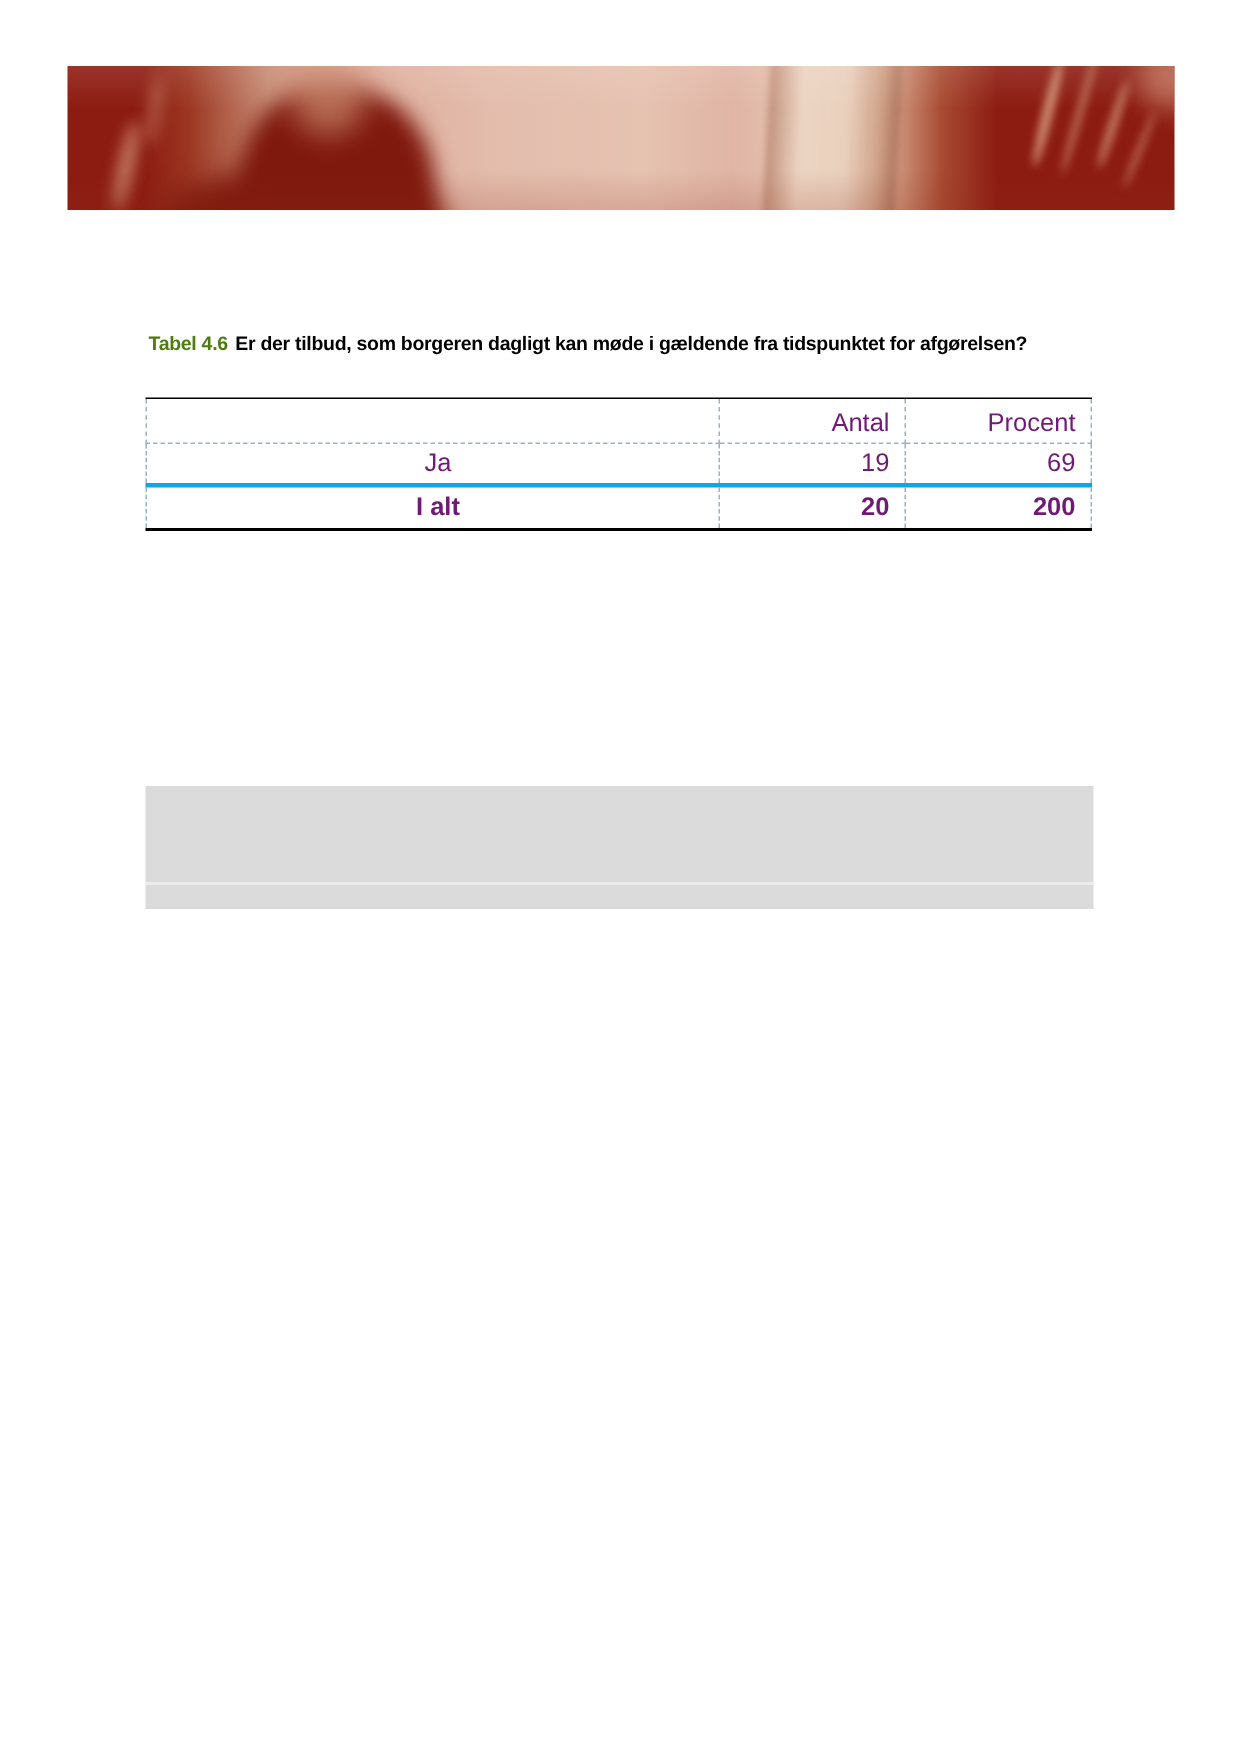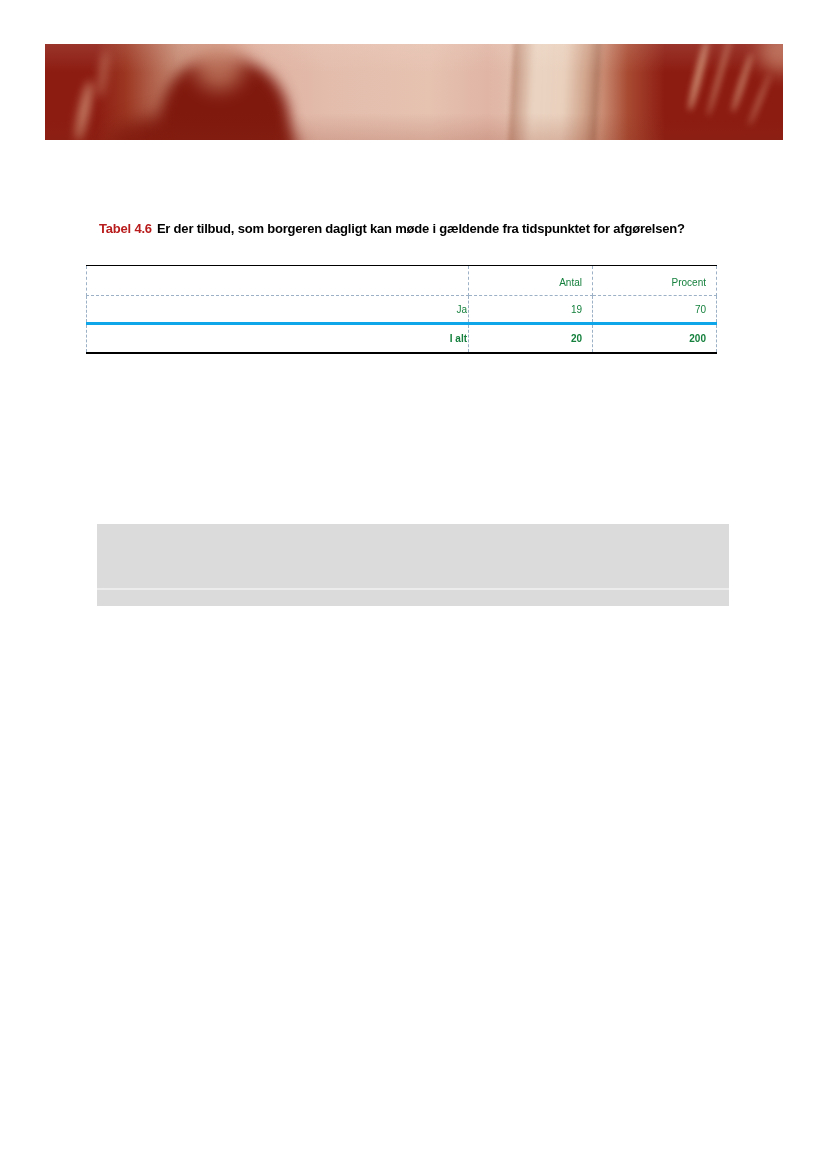--- a/index.html
+++ b/index.html
@@ -115,51 +115,51 @@
     left: 99px;
     top: 220px;
     width: 640px;
     font-size: 13px;
     font-weight: bold;
     line-height: 18px;
     letter-spacing: -0.2px;
     color: #000000;
   }
   .caption-label {
-    color: #b91c1c;
+    color: #4d7c0f;
     margin-right: 5px;
   }
 
   
   table.results {
     position: absolute;
-    left: 86px;
+    left: 97px;
     top: 265px;
     width: 630px;
     border-collapse: collapse;
     table-layout: fixed;
-    font-size: 10px;
-    color: #15803d;
+    font-size: 17px;
+    color: #701a75;
   }
   table.results td {
     border: 1px dashed #9cb0c6;
     vertical-align: middle;
     overflow: hidden;
     white-space: nowrap;
   }
   table.results tr.hdr { height: 30px; }
   table.results tr.row { height: 28px; }
   table.results tr.total { height: 29px; }
   table.results tr.hdr td { border-top: 1px solid #000000; padding-top: 4px; }
   table.results tr.total td {
     border-top: 3px solid #0ea5e9;
     border-bottom: 2px solid #000000;
     font-weight: bold;
   }
-  td.lbl { padding-left: 8px; text-align: right; }
+  td.lbl { padding-left: 8px; text-align: center; }
   td.num { padding-right: 10px; text-align: right; }
 
   
   .gray-block {
     position: absolute;
     left: 97px;
     top: 524px;
     width: 632px;
     height: 82px;
     background: #dbdbdb;
@@ -205,21 +205,21 @@
     </colgroup>
     <tbody>
       <tr class="hdr">
         <td class="lbl"></td>
         <td class="num">Antal</td>
         <td class="num">Procent</td>
       </tr>
       <tr class="row">
         <td class="lbl">Ja</td>
         <td class="num">19</td>
-        <td class="num">70</td>
+        <td class="num">69</td>
       </tr>
       <tr class="total">
         <td class="lbl">I alt</td>
         <td class="num">20</td>
         <td class="num">200</td>
       </tr>
     </tbody>
   </table>
 
   <div class="gray-block">

